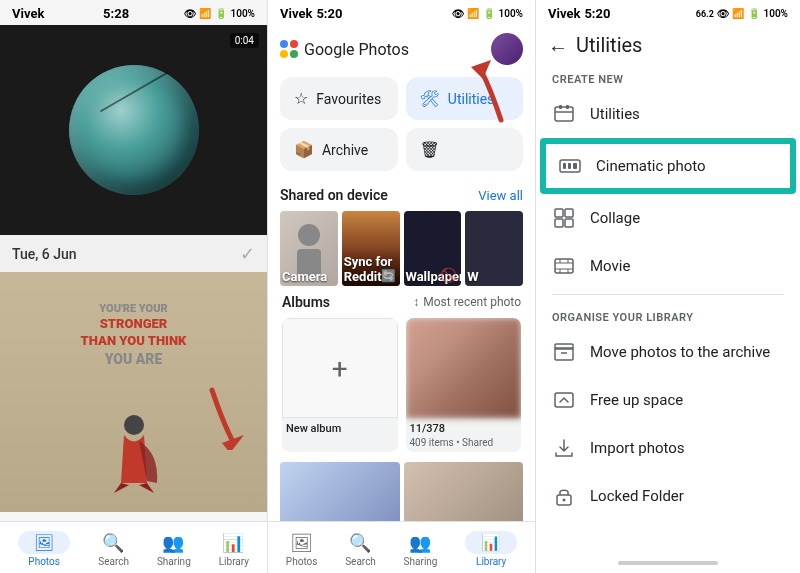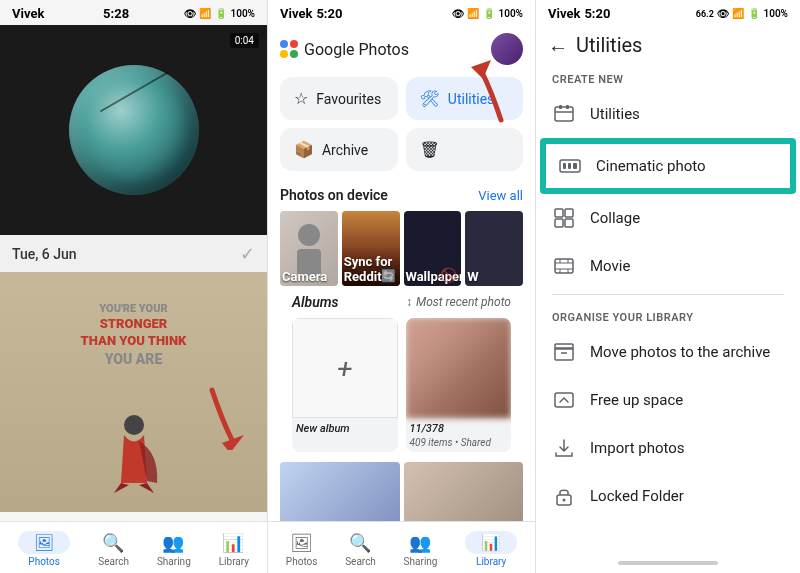--- a/index.html
+++ b/index.html
@@ -273,21 +273,21 @@
     }
 
     .sync-icon-overlay {
       position: absolute;
       bottom: 3px;
       right: 3px;
       font-size: 12px;
       color: rgba(255,255,255,0.7);
     }
 
-    .p2-albums-section { padding: 4px 24px; font-style: italic; }
+    .p2-albums-section { padding: 4px 14px; }
     .p2-albums-header {
       display: flex;
       justify-content: space-between;
       align-items: center;
       margin-bottom: 8px;
     }
     .albums-title { font-size: 14px; font-weight: 600; color: #202124; }
     .albums-sort {
       display: flex;
       align-items: center;
@@ -540,21 +540,21 @@
       <span class="btn-icon">🗑</span>
     </div>
   </div>
 
   <svg style="position:absolute; top:55px; right:14px; z-index:10;" width="60" height="70" viewBox="0 0 60 70">
     <path d="M40 65 Q30 35 20 15" stroke="#c0392b" stroke-width="5" fill="none" stroke-linecap="round"></path>
     <polygon points="10,12 30,5 22,24" fill="#c0392b"></polygon>
   </svg>
 
   <div class="p2-section-title">
-    <span>Photos on device</span>
+    <span>Shared on device</span>
     <span class="view-all">View all</span>
   </div>
 
   <div class="p2-photos-row">
     <div class="photo-thumb thumb-camera">
       <div class="person-silhouette">
         <svg width="40" height="55" viewBox="0 0 40 55">
           <circle cx="20" cy="14" r="11" fill="#888"></circle>
           <rect x="8" y="28" width="24" height="27" rx="4" fill="#888"></rect>
         </svg>

